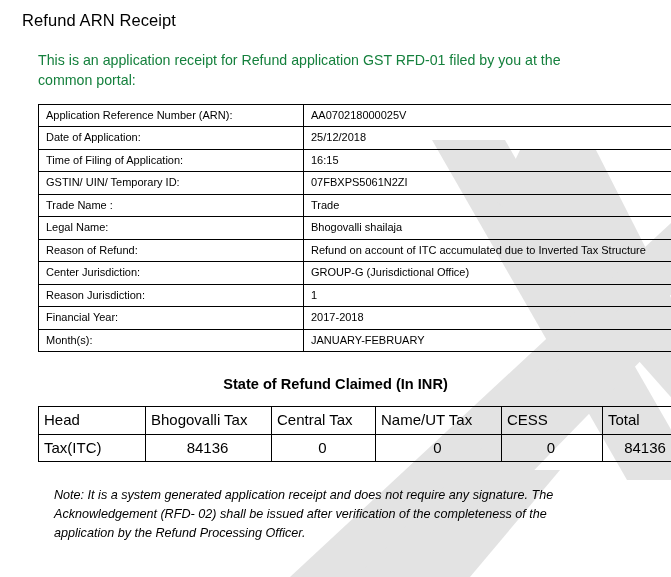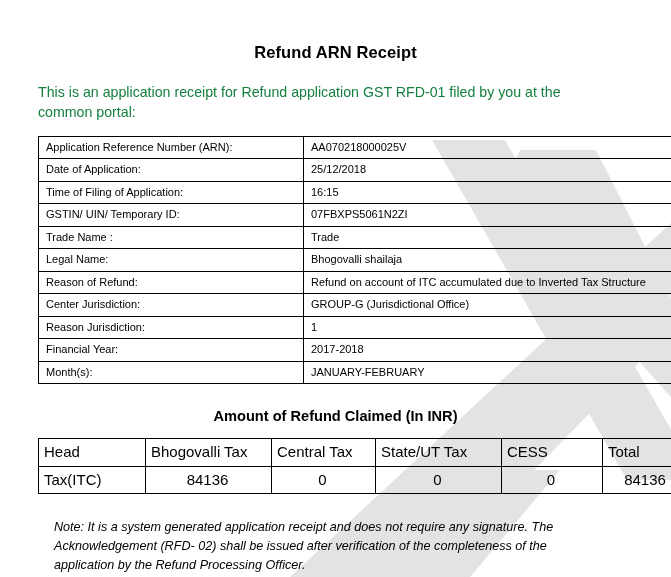--- a/index.html
+++ b/index.html
@@ -31,26 +31,26 @@
   #page {
     position: relative;
     z-index: 2;
     width: 671px;
     height: 577px;
     box-sizing: border-box;
     padding: 0 22px;
   }
 
   #receipt-title {
-    text-align: center;
+    text-align: left;
     font-size: 16.5px;
-    font-weight: bold;
+    font-weight: normal;
     letter-spacing: 0.1px;
     margin: 0;
-    padding-top: 44px;
+    padding-top: 12px;
     line-height: 1;
   }
 
   #intro-paragraph {
     font-size: 14.2px;
     line-height: 1.42;
     margin: 0;
     padding-top: 21px;
     padding-left: 16px;
     padding-right: 48px;
@@ -186,29 +186,29 @@
         <td class="label-cell">Financial Year:</td>
         <td class="value-cell">2017-2018</td>
       </tr>
       <tr>
         <td class="label-cell">Month(s):</td>
         <td class="value-cell">JANUARY-FEBRUARY</td>
       </tr>
     </tbody>
   </table>
 
-  <h2 id="amount-heading">Amount of Refund Claimed (In INR)</h2>
+  <h2 id="amount-heading">State of Refund Claimed (In INR)</h2>
 
   <table class="amount-table">
     <tbody>
       <tr>
         <td class="c-head">Head</td>
         <td class="c-integ">Bhogovalli Tax</td>
         <td class="c-cent">Central Tax</td>
-        <td class="c-state">State/UT Tax</td>
+        <td class="c-state">Name/UT Tax</td>
         <td class="c-cess">CESS</td>
         <td class="c-total">Total</td>
       </tr>
       <tr>
         <td class="c-head">Tax(ITC)</td>
         <td class="c-integ num">84136</td>
         <td class="c-cent num">0</td>
         <td class="c-state num">0</td>
         <td class="c-cess num">0</td>
         <td class="c-total num">84136</td>

